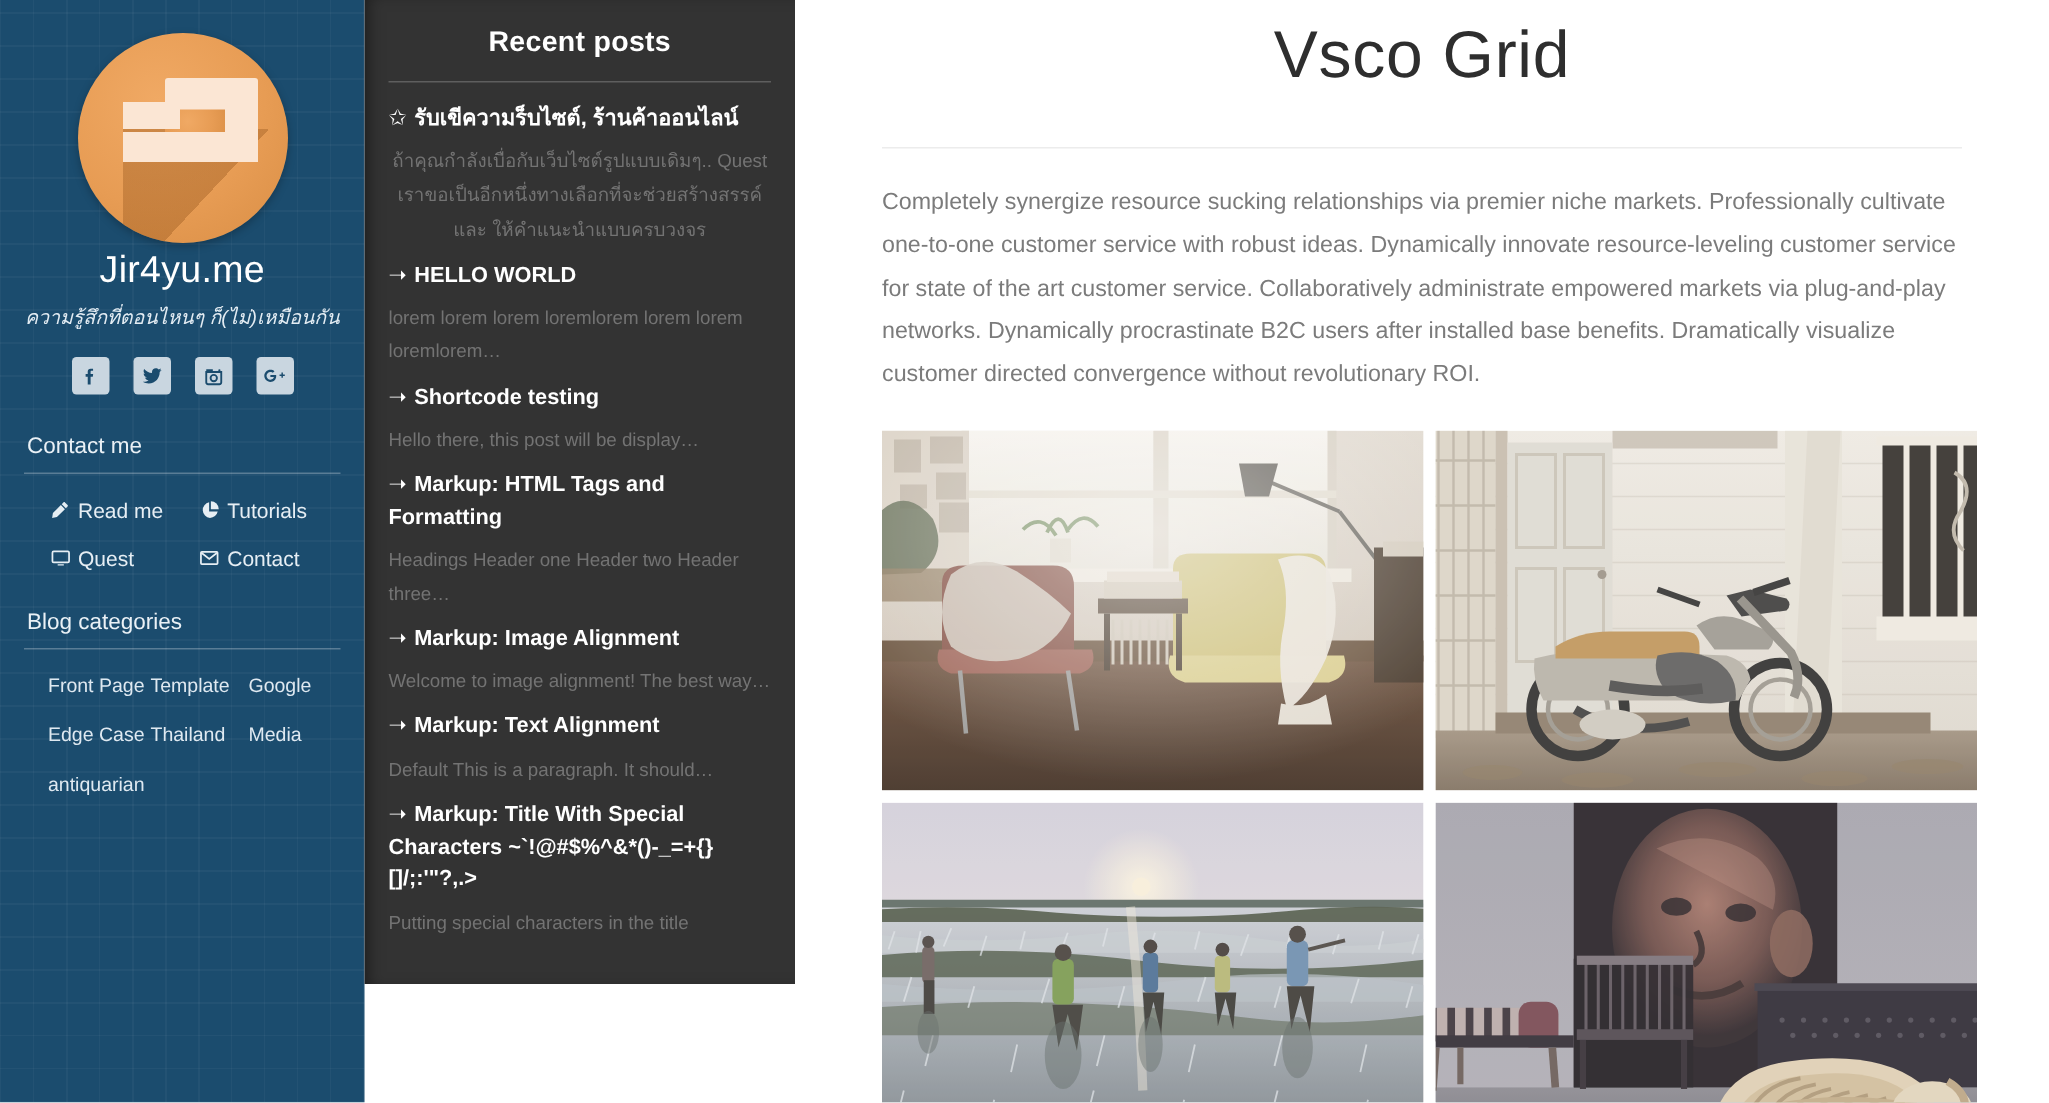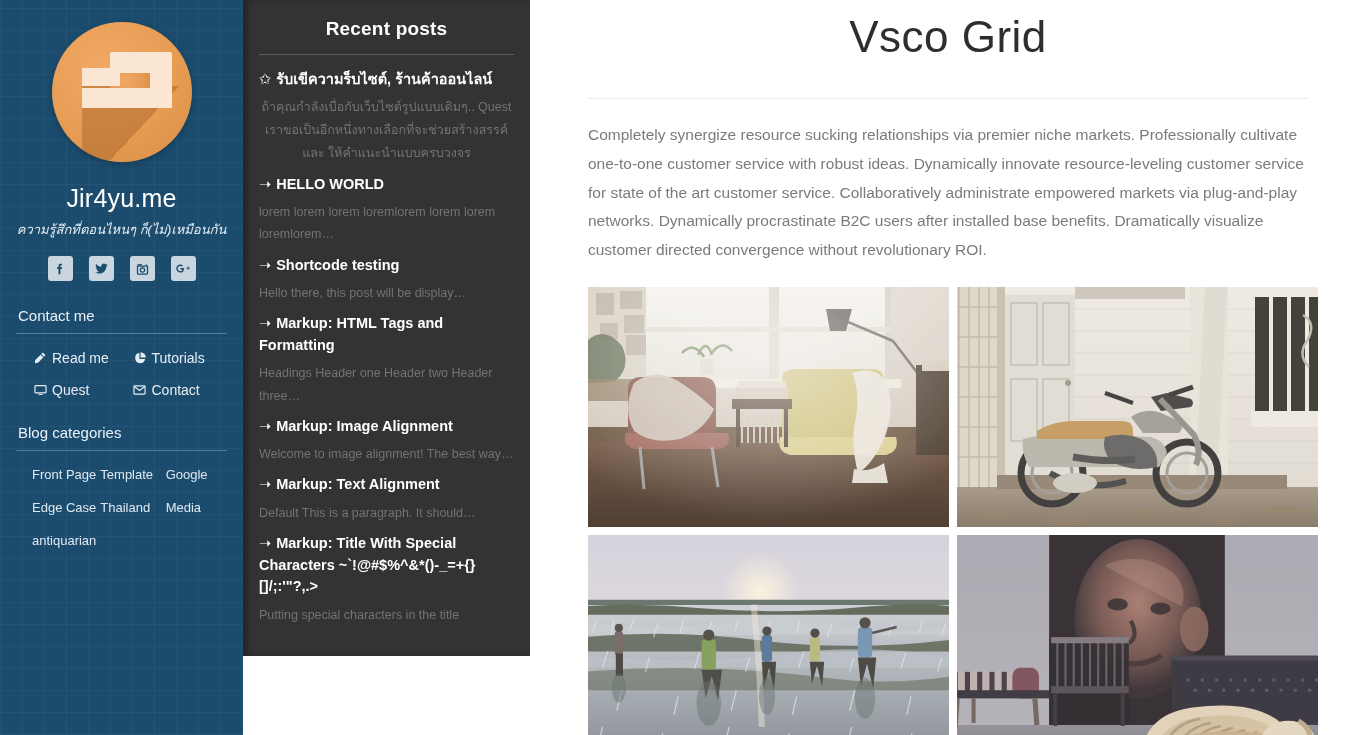--- a/index.html
+++ b/index.html
@@ -51,21 +51,21 @@
     position: absolute; left: 30px; top: 66px;
     width: 90px; height: 20px;
     background: #fbe6d4;
   }
   .avatar .logo-shadow {
     position: absolute; left: 30px; top: 64px;
     width: 120px; height: 80px;
     background: linear-gradient(133deg, rgba(150,86,28,.38) 0%, rgba(150,86,28,.38) 50%, transparent 50%);
   }
   .site-title {
-    text-align: center; margin-top: 22px;
+    text-align: center; margin-top: 4px;
     font-size: 25px; font-weight: 400; color: #ffffff; letter-spacing: .2px;
   }
   .site-tagline {
     text-align: center; margin-top: 6px;
     font-size: 13px; color: #e3ecf3; font-weight: 400; font-style: italic;
   }
   .social-row {
     display: flex; justify-content: center; gap: 16px; margin-top: 16px;
   }
   .social-ico {

